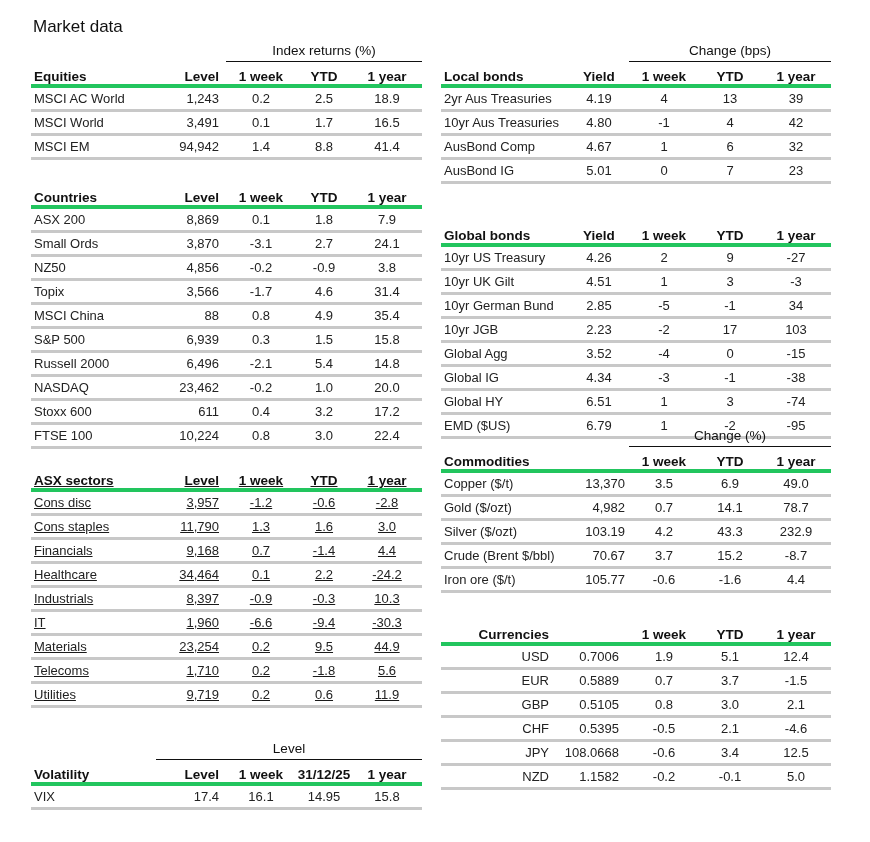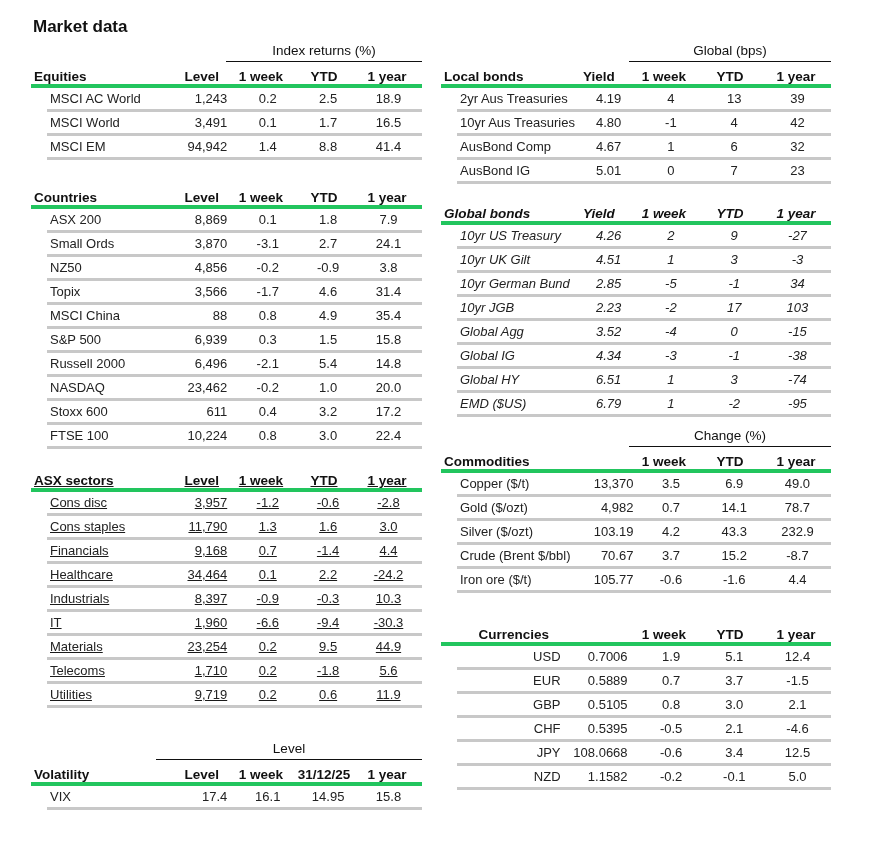--- a/index.html
+++ b/index.html
@@ -2,21 +2,21 @@
 <html><head>
 <meta charset="utf-8">
 <style>
   html, body { margin: 0; padding: 0; background: #ffffff; }
   body {
     width: 870px; height: 842px; position: relative; overflow: hidden;
     font-family: "Liberation Sans", sans-serif; color: #1a1a1a;
   }
   .title {
     position: absolute; left: 33px; top: 17px;
-    font-size: 17px; font-weight: bold; color: #111;
+    font-size: 17px; font-weight: normal; color: #111;
   }
   .tbl { position: absolute; }
   .left { left: 31px; width: 391px; }
   .right { left: 441px; width: 390px; }
   .supergroup {
     height: 22px; position: relative;
   }
   .supergroup .sg-label {
     position: absolute; top: 3px; font-size: 13.5px; color: #111; text-align: center;
   }
@@ -24,21 +24,21 @@
     position: absolute; bottom: 0; height: 1px; background: #111;
   }
   .hdr {
     display: flex; align-items: flex-end; height: 22px;
     border-bottom: 4px solid #22c55e; font-size: 13.5px; font-weight: bold; color: #111;
   }
   .hdr .c { font-weight: normal; }
   .hdr .name { font-weight: bold; }
   .row {
     display: flex; align-items: center; height: 21px;
-    border-bottom: 3px solid #c8c8c8; font-size: 13px; color: #222; margin-left: 16px;
+    border-bottom: 3px solid #c8c8c8; font-size: 13px; color: #222;
   }
   .row:last-child { border-bottom-width: 3px; }
   .name { padding-left: 3px; box-sizing: border-box; }
   .c { text-align: center; }
   
   .left .name { width: 125px; }
   .left .c1 { width: 70px; text-align: right; padding-right: 7px; box-sizing: border-box; }
   .left .c2 { width: 70px; }
   .left .c3 { width: 56px; }
   .left .c4 { width: 70px; }
@@ -265,21 +265,21 @@
       <div class="name">VIX</div>
       <div class="c c1">17.4</div>
       <div class="c c2">16.1</div>
       <div class="c c3">14.95</div>
       <div class="c c4">15.8</div>
     </div>
   </div>
 
 <div class="tbl right" style="top:40px;">
     <div class="supergroup">
-      <div class="sg-label" style="left: 188px; width: 202px;">Global (bps)</div>
+      <div class="sg-label" style="left: 188px; width: 202px;">Change (bps)</div>
       <div class="sg-line" style="left: 188px; width: 202px;"></div>
     </div>
     <div class="hdr">
       <div class="name">Local bonds</div>
       <div class="c c1">Yield</div>
       <div class="c c2">1 week</div>
       <div class="c c3">YTD</div>
       <div class="c c4">1 year</div>
     </div>
     <div class="row">
@@ -305,21 +305,21 @@
     </div>
     <div class="row">
       <div class="name">AusBond IG</div>
       <div class="c c1">5.01</div>
       <div class="c c2">0</div>
       <div class="c c3">7</div>
       <div class="c c4">23</div>
     </div>
   </div>
 
-<div class="tbl right" style="top: 199px; padding-top: 0px; font-style: italic;">
+<div class="tbl right" style="top: 221px; padding-top: 0px;">
     <div class="hdr">
       <div class="name">Global bonds</div>
       <div class="c c1">Yield</div>
       <div class="c c2">1 week</div>
       <div class="c c3">YTD</div>
       <div class="c c4">1 year</div>
     </div>
     <div class="row">
       <div class="name">10yr US Treasury</div>
       <div class="c c1">4.26</div>

